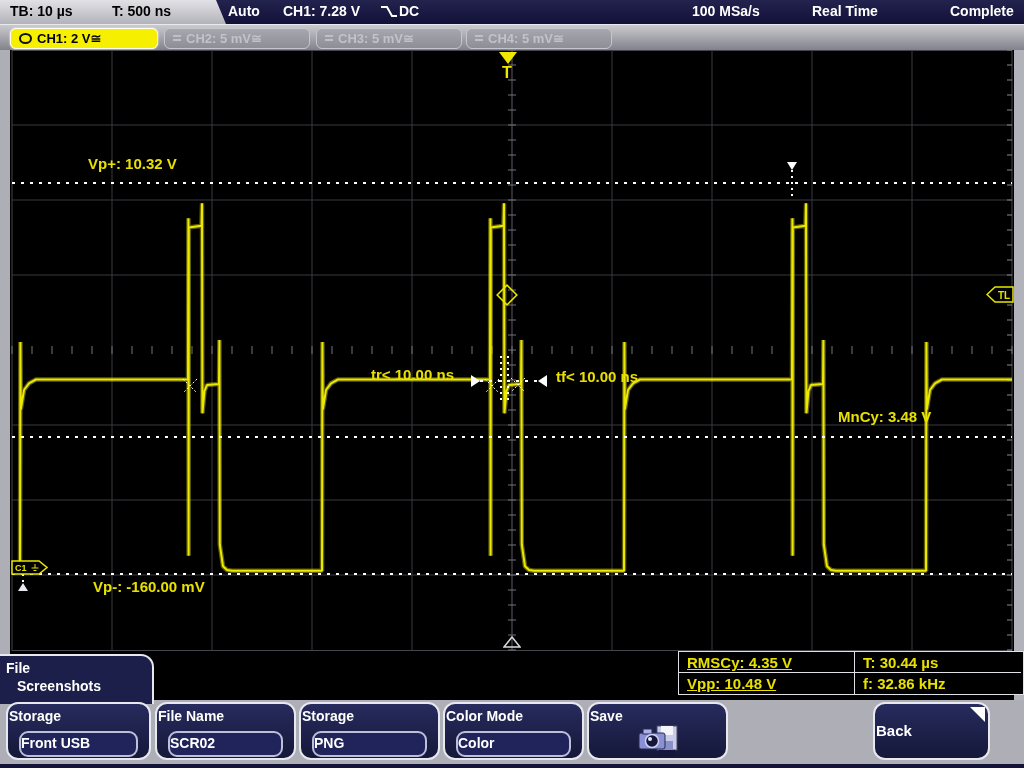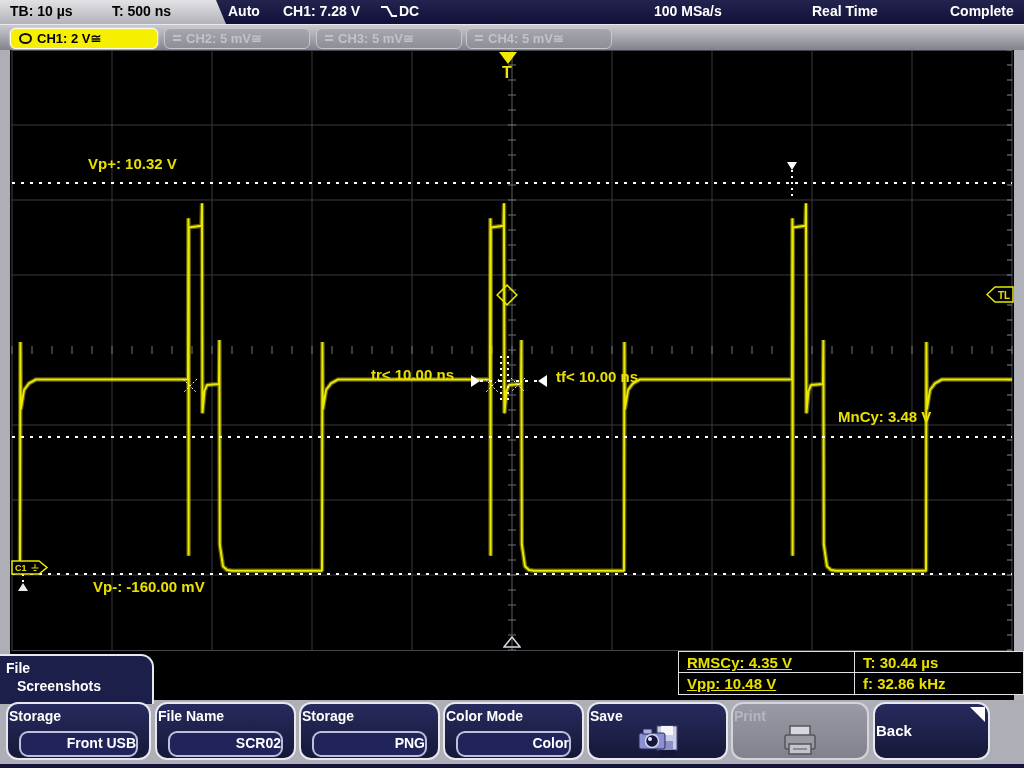--- a/index.html
+++ b/index.html
@@ -61,21 +61,21 @@
   .menu-bottom{position:absolute;left:0;top:764px;width:1024px;height:4px;background:#14143a;}
   .file-panel{position:absolute;left:0;top:654px;width:152px;height:48px;background:#1c1f4a;
               border-top:2px solid #e8e8f0;border-right:2px solid #e8e8f0;border-top-right-radius:13px;
               color:#fff;font-size:14px;z-index:9;}
   .file-panel .l1{position:absolute;left:6px;top:4px;}
   .file-panel .l2{position:absolute;left:17px;top:22px;}
   .btn{position:absolute;top:702px;height:58px;background:linear-gradient(#272b5e,#151838);
        border:2px solid #e8e8f0;border-radius:12px;z-index:9;box-sizing:border-box;}
   .btn .blabel{position:absolute;left:1px;right:0;top:4px;text-align:left;color:#fff;font-size:14px;}
   .btn .bval{position:absolute;left:11px;right:11px;top:27px;height:22px;background:#20245a;
-       border:2px solid #bcc0da;border-radius:9px;color:#fff;font-size:14px;text-align:right;line-height:21px;}
+       border:2px solid #bcc0da;border-radius:9px;color:#fff;font-size:14px;text-align:left;line-height:21px;}
   .btn-print{background:linear-gradient(#9a9aa4,#82828e);border-color:#d4d4dc;}
   .btn-print .blabel{color:#b6b6c0;}
   .btn-back .blabel{top:18px;font-size:15px;}
   .corner-tri{position:absolute;right:3px;top:3px;width:15px;height:15px;background:#fff;
               clip-path:polygon(0 0,100% 0,100% 100%);}
   .icon-slot{position:absolute;left:0;right:0;top:20px;text-align:center;}
 </style>
 </head>
 <body>
 
@@ -85,21 +85,21 @@
     <div class="topbar-left">
       <span style="left:10px">TB: 10 µs</span>
       <span style="left:112px">T: 500 ns</span>
     </div>
     <span class="w" style="left:228px">Auto</span>
     <span class="w" style="left:283px">CH1: 7.28 V</span>
     <svg class="slope-icon" style="left:380px" viewBox="0 0 18 13">
       <path d="M1,2 h6 l5,9 h5" stroke="#fff" stroke-width="2" fill="none"></path>
     </svg>
     <span class="w" style="left:399px">DC</span>
-    <span class="w" style="left:654px">100 MSa/s</span>
+    <span class="w" style="left:692px">100 MSa/s</span>
     <span class="w" style="left:812px">Real Time</span>
     <span class="w" style="left:950px">Complete</span>
   </div>
 
   <div class="tabbar">
     <div class="tab tab-active" style="left:10px;width:146px">
       <span class="ch-circle"></span><span class="lbl">CH1: 2 V≅</span>
     </div>
     <div class="tab tab-idle" style="left:164px;width:144px">
       <span class="ch-bars"></span><span class="lbl">CH2: 5 mV≅</span>
@@ -373,29 +373,18 @@
         <rect x="26" y="2" width="12" height="9" fill="#f4f4fa"></rect>
         <rect x="26" y="17" width="12" height="9" fill="#8a90c8"></rect>
         <rect x="4" y="9" width="26" height="16" rx="2" fill="#8a90d4" stroke="#2a2a50" stroke-width="1"></rect>
         <rect x="8" y="5" width="9" height="5" fill="#aab0e8" stroke="#2a2a50" stroke-width="1"></rect>
         <circle cx="17" cy="17" r="6.5" fill="#16163a" stroke="#d0d4f0" stroke-width="1.5"></circle>
         <circle cx="15" cy="15" r="2" fill="#e8eaff"></circle>
         <rect x="24" y="26" width="16" height="6" fill="#16163a"></rect>
       </svg>
     </div>
   </div>
-  <div class="btn btn-print" style="left:731px;width:138px">
-    <div class="blabel">Print</div>
-    <div class="icon-slot">
-      <svg width="40" height="34" viewBox="0 0 40 34">
-        <rect x="10" y="2" width="20" height="10" fill="#d8d8de" stroke="#55555f" stroke-width="1.5"></rect>
-        <rect x="5" y="11" width="30" height="14" rx="2" fill="#9a9aa4" stroke="#55555f" stroke-width="1.5"></rect>
-        <rect x="9" y="20" width="22" height="10" fill="#c4c4cc" stroke="#55555f" stroke-width="1.5"></rect>
-        <line x1="13" y1="25" x2="27" y2="25" stroke="#55555f" stroke-width="1"></line>
-      </svg>
-    </div>
-  </div>
   <div class="btn btn-back" style="left:873px;width:117px">
     <div class="blabel">Back</div>
     <div class="corner-tri"></div>
   </div>
 
 </div>
 
 </body></html>

